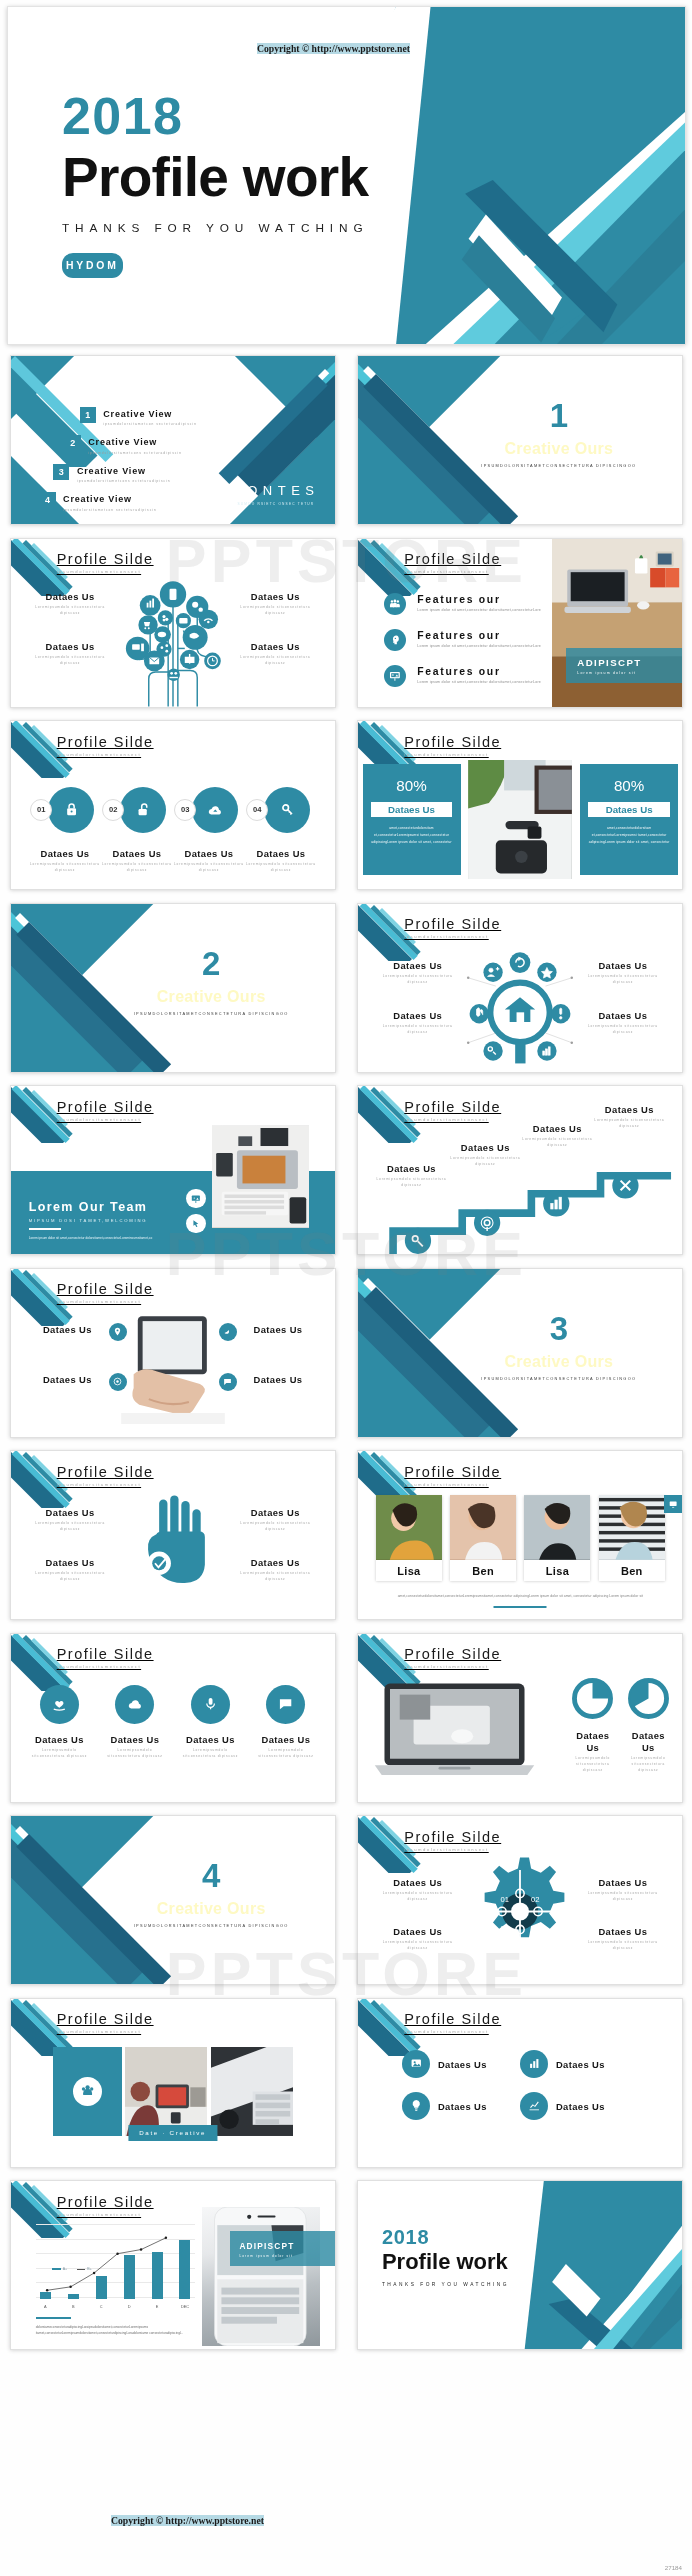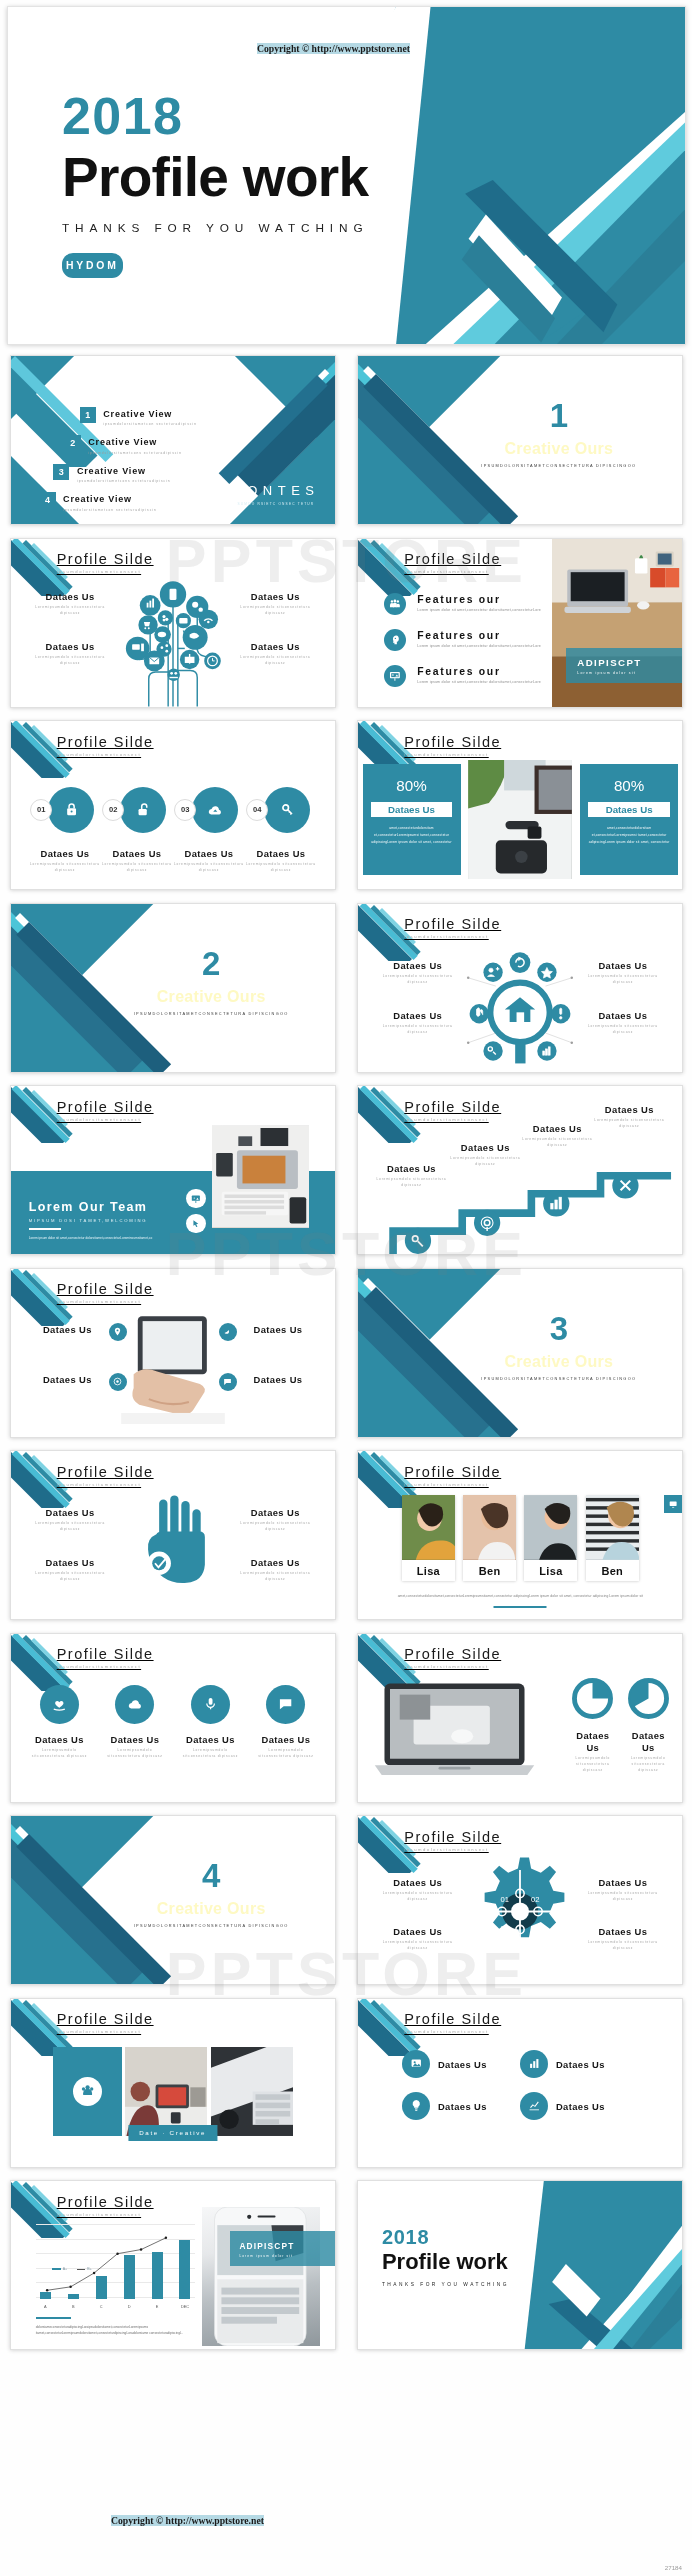--- a/index.html
+++ b/index.html
@@ -160,21 +160,21 @@
 
   
   .stair { position:absolute; left:0; right:0; top:40px; height:130px; }
 
   
   .tab-img { position:absolute; left:50%; transform:translateX(-50%); top:39px; width:104px; height:116px; overflow:hidden; }
   .quad { position:absolute; width:83px; }
 
   
   .cards { position:absolute; left:0; right:0; top:44px; display:flex; justify-content:center; gap:8.3px; }
-  .card { width:53px; background:#fff; box-shadow:0 0.7px 2.8px rgba(0,0,0,.22); padding-bottom:4.2px; }
+  .card { width:66px; background:#fff; box-shadow:0 0.7px 2.8px rgba(0,0,0,.22); padding-bottom:4.2px; }
   .card .ph { height:65px; position:relative; overflow:hidden; }
   .card .badge { position:absolute; right:0; top:0; width:18px; height:18px; background:#2e8ba4;
                  display:flex; align-items:center; justify-content:center; }
   .card .nm { text-align:center; font-size:11px; font-weight:bold; color:#111; padding-top:4.8px; letter-spacing:0.3px; }
   .cards-cap { position:absolute; left:0; right:0; bottom:19.4px; text-align:center; font-size:3.3px;
                color:#7d7d7d; line-height:2.1; letter-spacing:0.1px; }
   .cards-bar { position:absolute; left:50%; transform:translateX(-50%); bottom:11px; width:53px; height:2.1px; background:#2e8ba4; }
 
   
   .strip { position:absolute; left:0; right:0; top:51px; display:flex; justify-content:space-around; padding:0 11px; }

